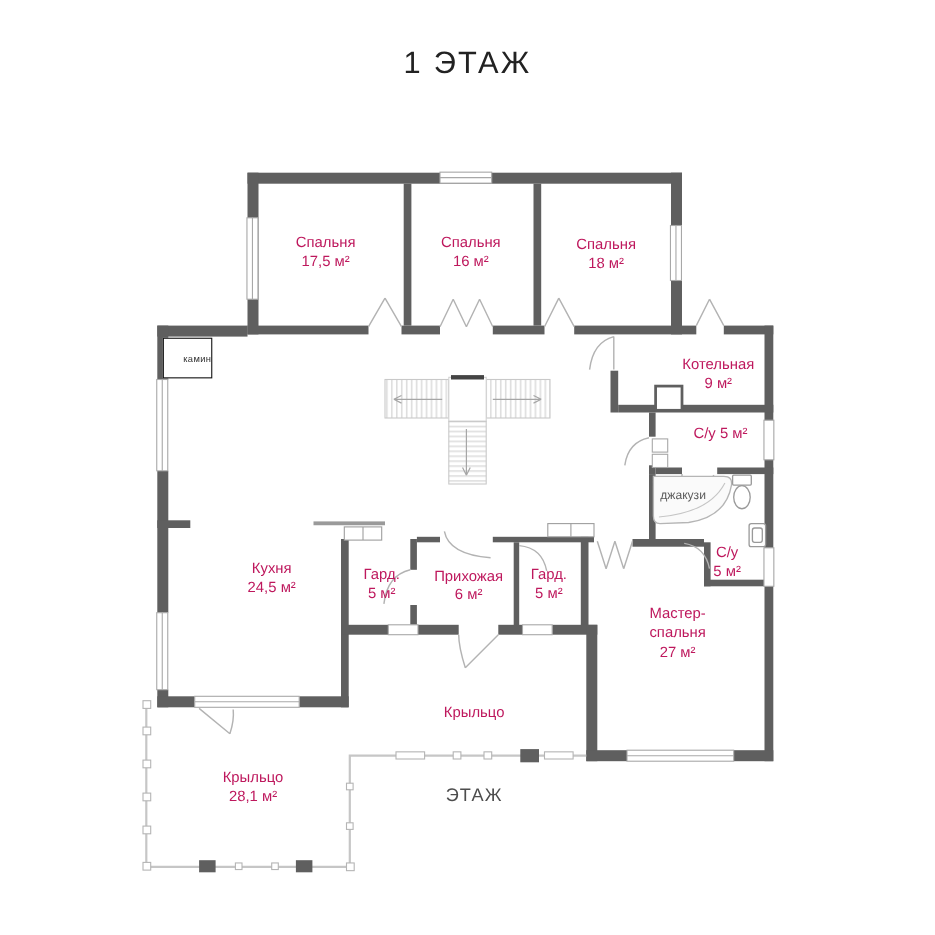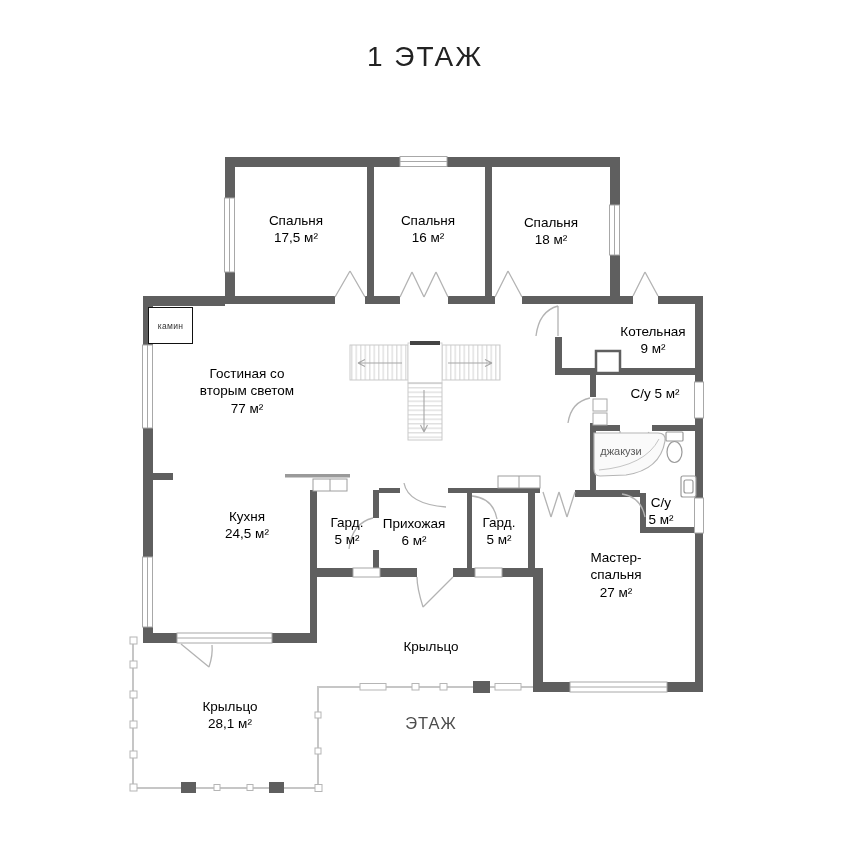--- a/index.html
+++ b/index.html
@@ -8,28 +8,28 @@
     font-family:"Liberation Sans","DejaVu Sans",sans-serif;
   }
   .plan svg{position:absolute;left:0;top:0;z-index:1;}
   .title{
     position:absolute;left:425px;top:57px;transform:translate(-50%,-50%);
     font-size:28px;font-weight:400;letter-spacing:2px;color:#222;z-index:3;margin:0;
     white-space:nowrap;
   }
   .lbl{
     position:absolute;transform:translate(-50%,-50%);text-align:center;z-index:3;
-    font-size:13.5px;color:#000000;line-height:1.28;white-space:nowrap;
+    font-size:13.5px;color:#be185d;line-height:1.28;white-space:nowrap;
   }
   .lbl.small{font-size:11px;color:#5a5a5a;text-align:right;}
   .lbl.entrance{font-size:16.5px;letter-spacing:1px;color:#4d4d4d;}
   .fireplace{
     position:absolute;left:148px;top:307px;width:45px;height:37px;box-sizing:border-box;
     background:#fff;border:1.5px solid #111;z-index:2;
-    display:flex;align-items:center;justify-content:center;
+    display:flex;align-items:center;justify-content:flex-end;
     font-size:8.5px;color:#333;letter-spacing:.3px;
   }
 </style>
 </head>
 <body>
 
 <div class="plan">
 
   <h1 class="title">1 ЭТАЖ</h1>
 
@@ -221,34 +221,29 @@
   <div class="lbl" style="left:655px;top:394px">
     <div>С/у 5 м²</div>
   </div>
   <div class="lbl small" style="left:621px;top:451px">
     <div>джакузи</div>
   </div>
   <div class="lbl" style="left:661px;top:511px">
     <div>С/у</div>
     <div>5 м²</div>
   </div>
-  <div class="lbl" style="left:247px;top:391px">
-    <div>Гостиная со</div>
-    <div>вторым светом</div>
-    <div>77 м²</div>
-  </div>
   <div class="lbl" style="left:247px;top:525px">
     <div>Кухня</div>
     <div>24,5 м²</div>
   </div>
   <div class="lbl" style="left:347px;top:531px">
     <div>Гард.</div>
     <div>5 м²</div>
   </div>
-  <div class="lbl" style="left:414px;top:532px">
+  <div class="lbl" style="left:426px;top:532px">
     <div>Прихожая</div>
     <div>6 м²</div>
   </div>
   <div class="lbl" style="left:499px;top:531px">
     <div>Гард.</div>
     <div>5 м²</div>
   </div>
   <div class="lbl" style="left:616px;top:575px">
     <div>Мастер-</div>
     <div>спальня</div>

